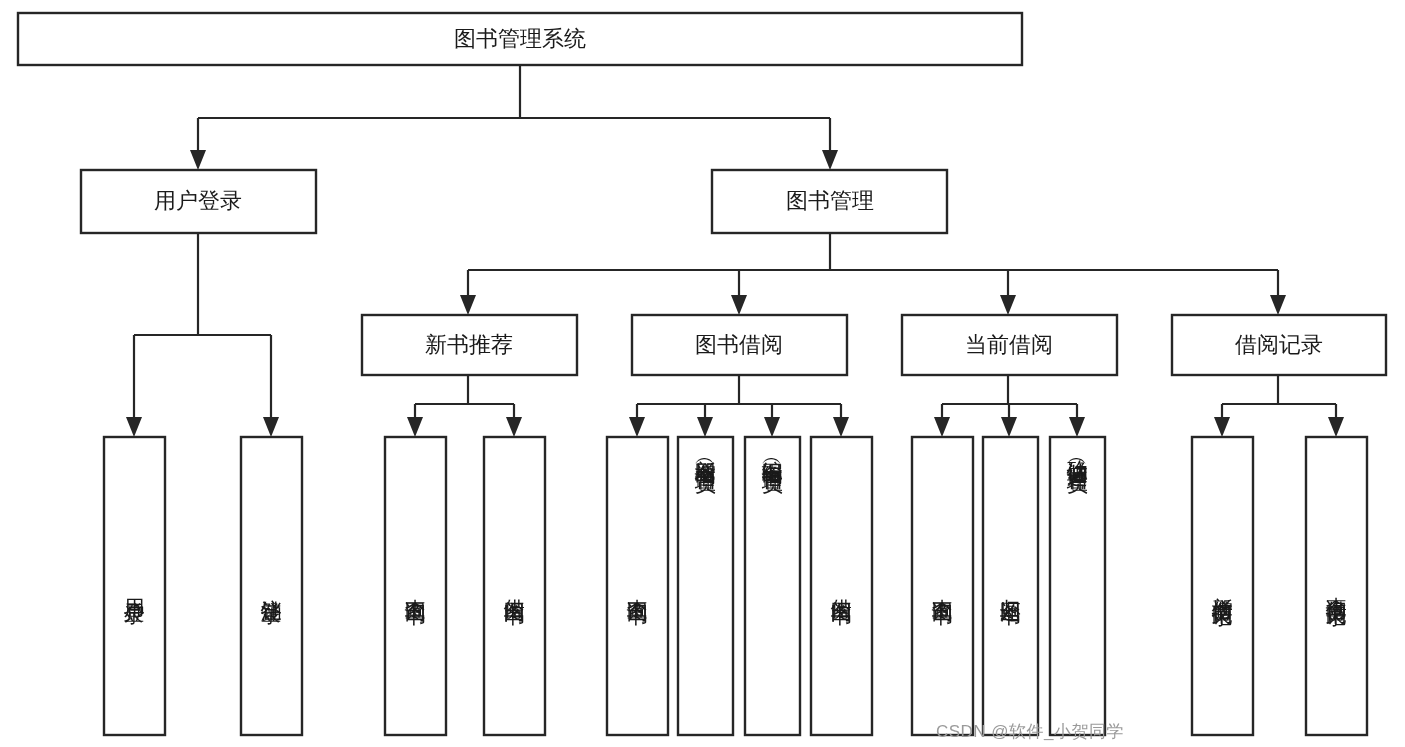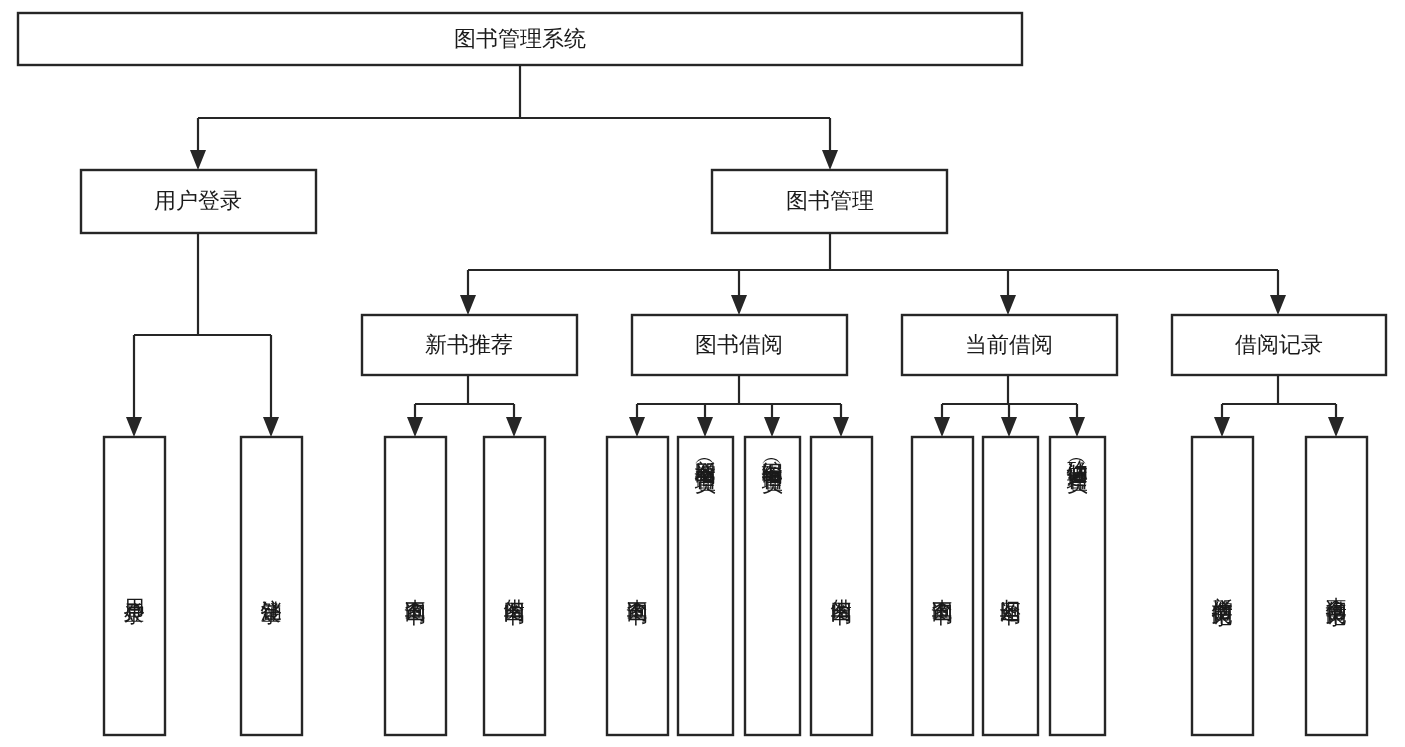--- a/index.html
+++ b/index.html
@@ -239,13 +239,14 @@
     <span class="leaf-label" style="margin-top:6px;">确认归还（管理员）</span>
   </div>
 
   <div class="leaf-label-wrap" style="left:1192px; top:437px; width:61px; height:298px;">
     <span class="leaf-label">新增借阅记录</span>
   </div>
   <div class="leaf-label-wrap" style="left:1306px; top:437px; width:61px; height:298px;">
     <span class="leaf-label">查询借阅记录</span>
   </div>
 
+  <div id="watermark">CSDN @软件_小贺同学</div>
 </div>
 
 </body></html>

